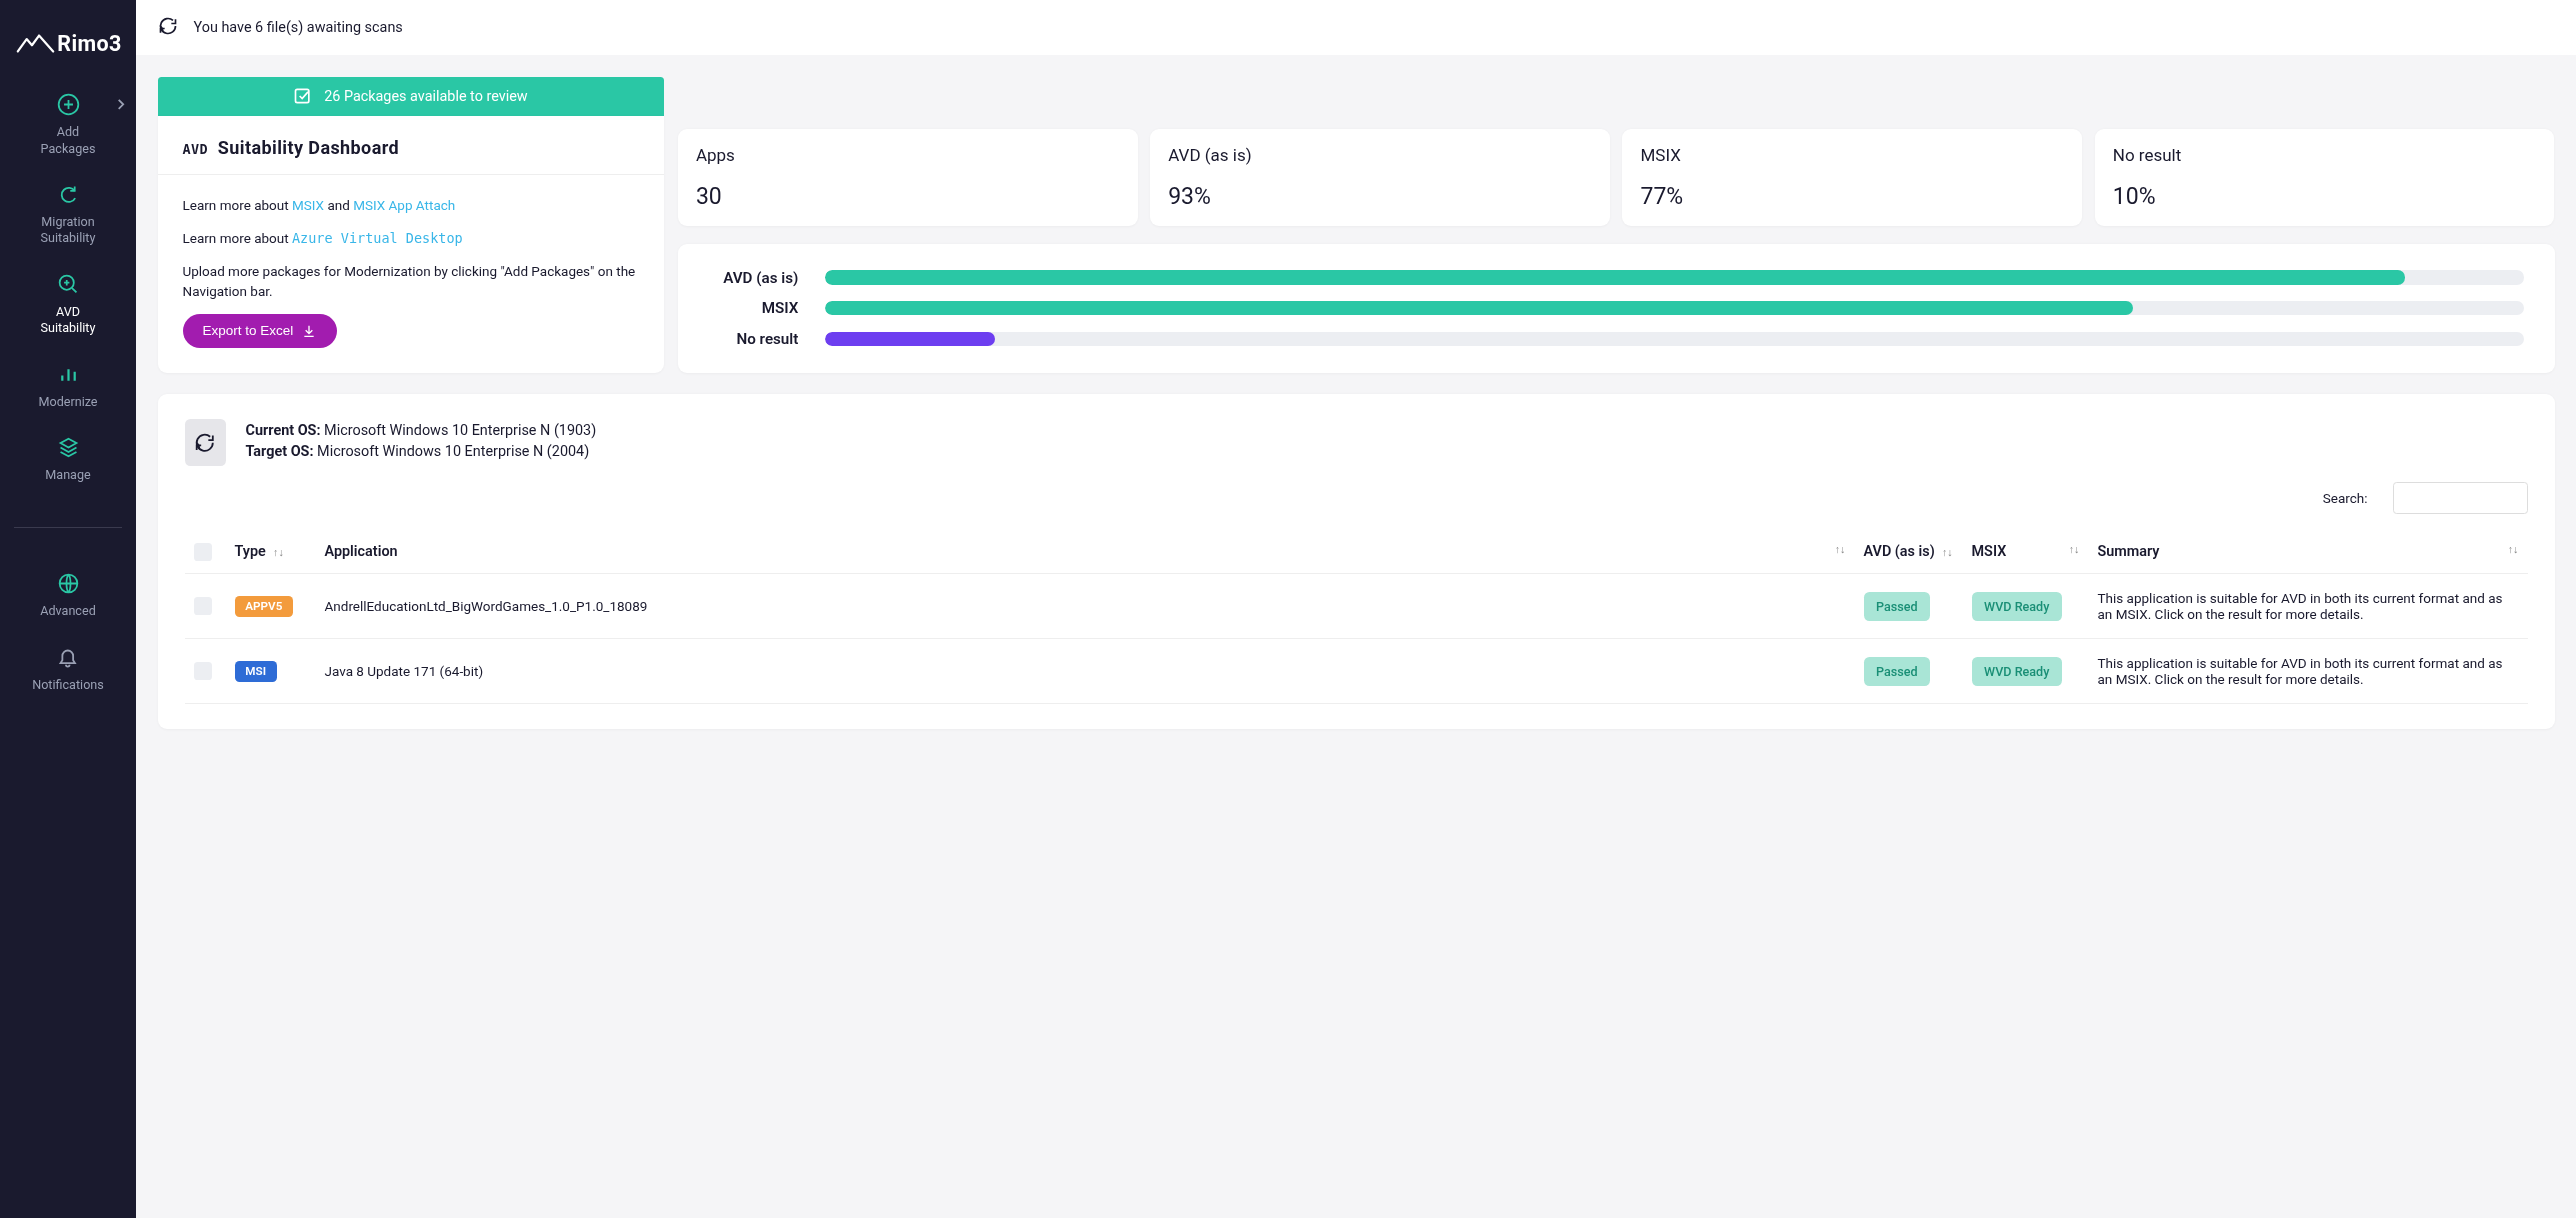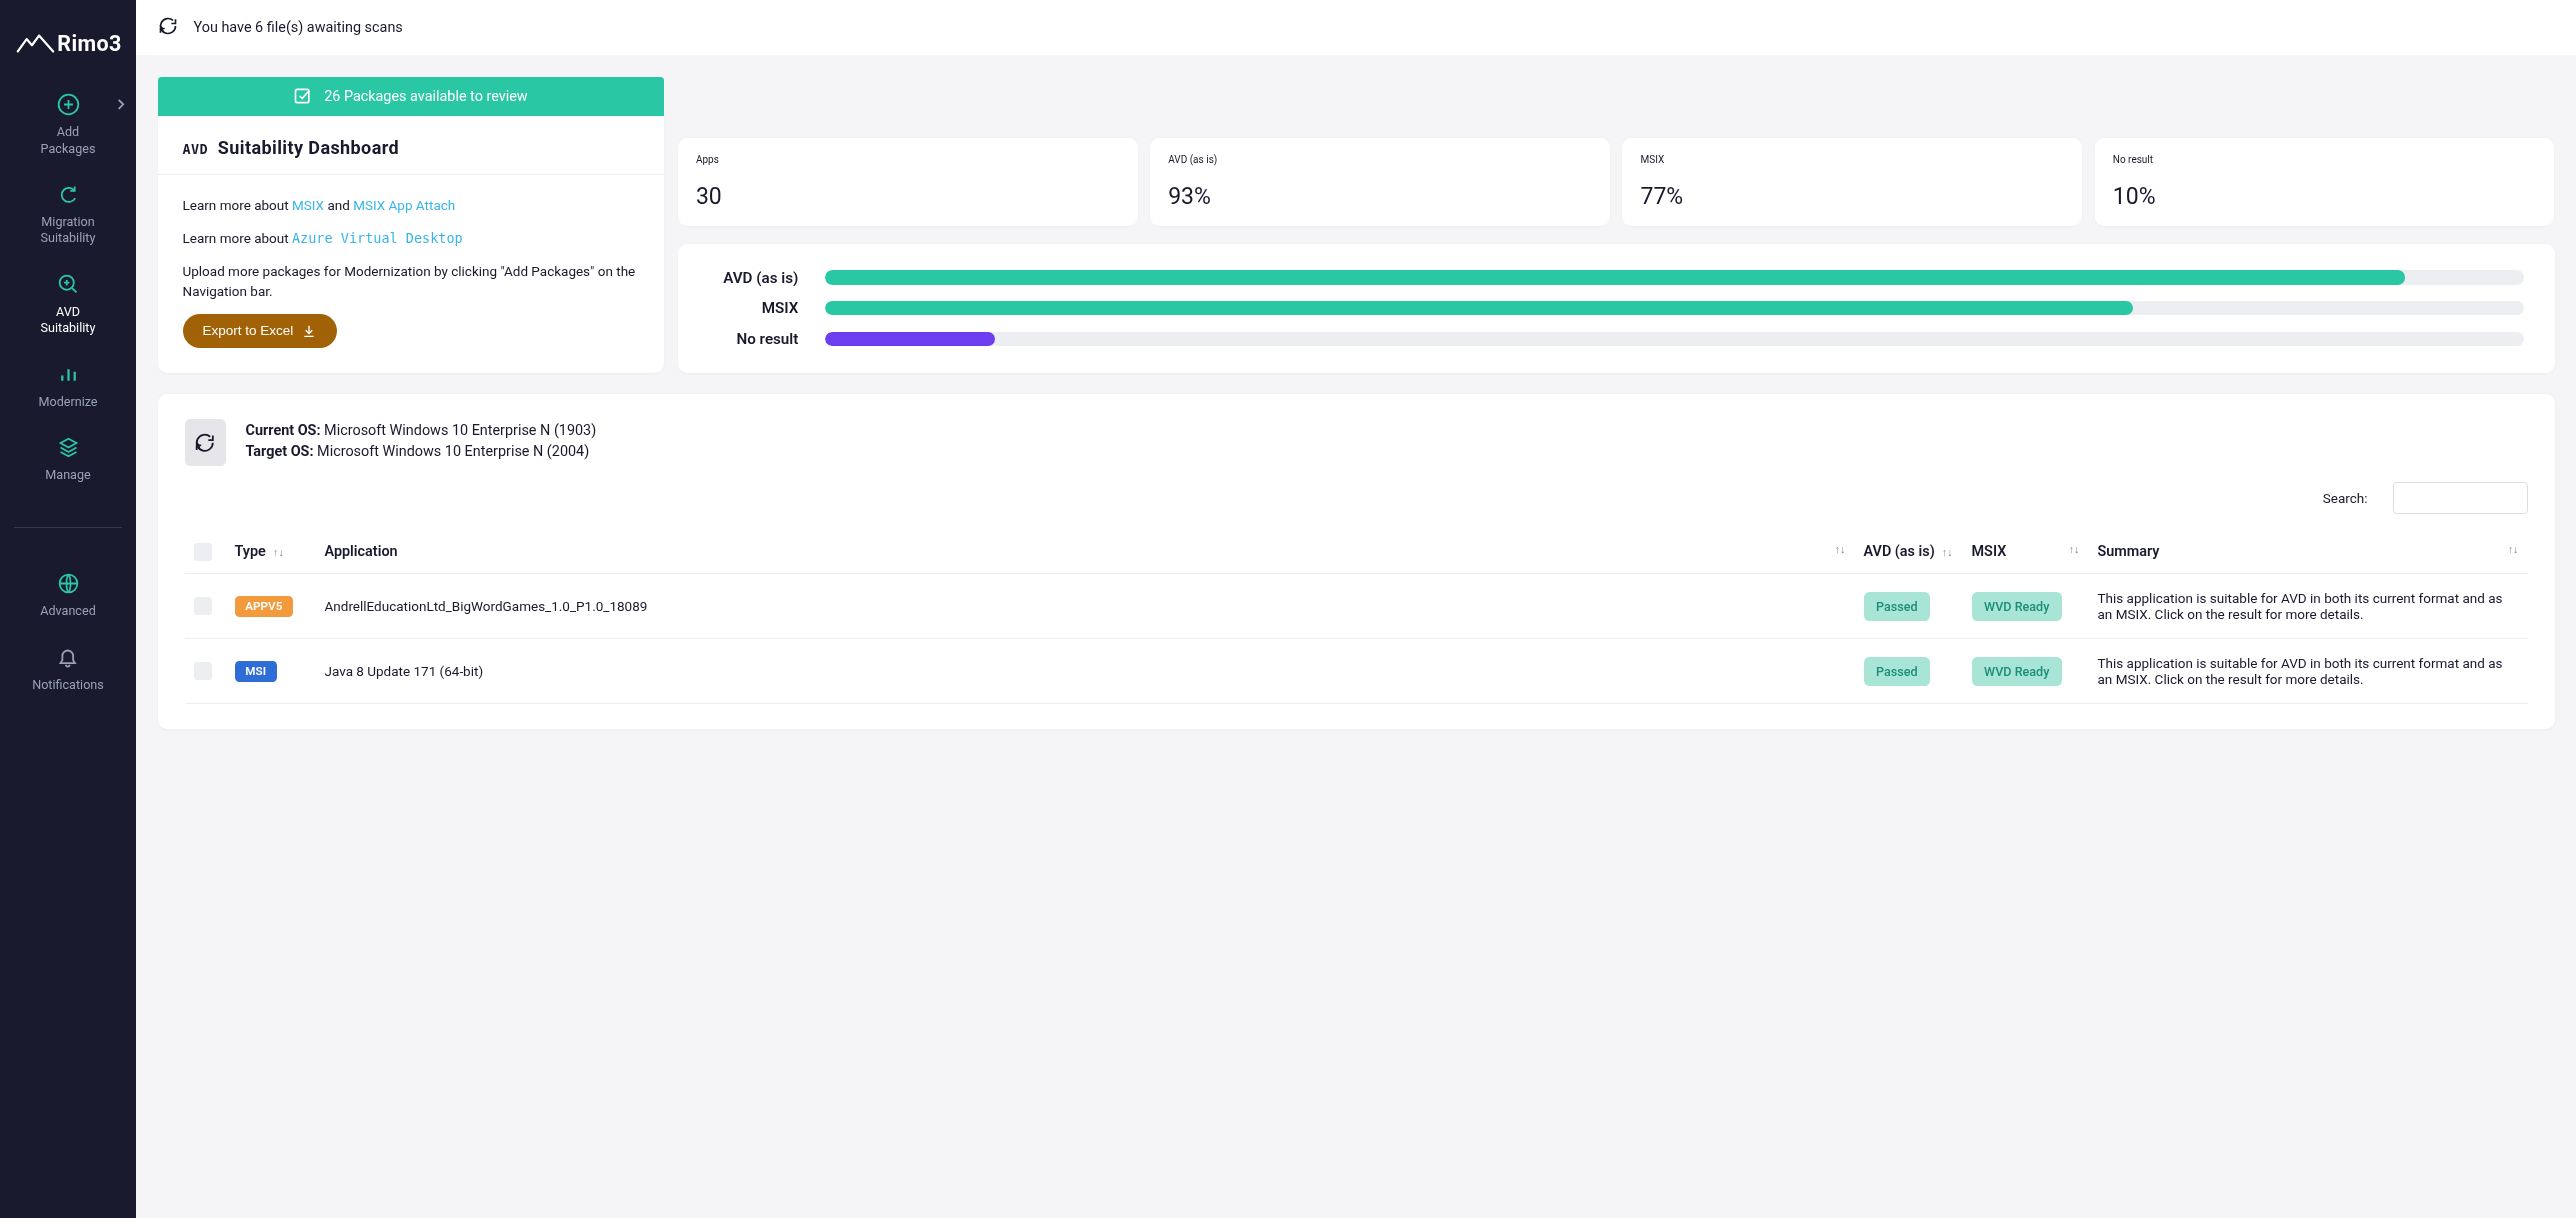--- a/index.html
+++ b/index.html
@@ -35,26 +35,26 @@
 .review-banner svg { width:20px; height:20px; }
 
 .dash-card { background:#fff; border-radius:0 0 9px 9px; box-shadow:0 0.9px 2.7px rgba(0,0,0,0.04); }
 .dash-header { padding:21.5px 25px 16px; border-bottom:0.9px solid #eee; }
 .dash-title { font-size:18px; font-weight:700; letter-spacing:0.4px; }
 .mono-sm { font-family:ui-monospace,Menlo,Consolas,monospace; font-size:13.5px; }
 .dash-body { padding:20px 25px 25px; }
 .dash-body p { margin-bottom:12.6px; font-size:13.5px; line-height:1.5; }
 .dash-body a { color:#39b6e8; text-decoration:none; }
 .azure-link { font-family:ui-monospace,Menlo,Consolas,monospace; color:#39b6e8; }
-.export-btn { display:inline-flex; align-items:center; gap:8px; background:#a16207; color:#fff; padding:9px 20px; border:none; border-radius:20px; font-size:13.5px; cursor:pointer; }
+.export-btn { display:inline-flex; align-items:center; gap:8px; background:#a21caf; color:#fff; padding:9px 20px; border:none; border-radius:20px; font-size:13.5px; cursor:pointer; }
 
 .right-col { flex:1; display:flex; flex-direction:column; gap:18px; }
 .stat-cards { display:flex; gap:12.6px; }
 .stat-card { flex:1; background:#fff; border-radius:9px; padding:16px 18px; box-shadow:0 0.9px 2.7px rgba(0,0,0,0.04); }
-.stat-label { font-size:10px; color:#1a1a2e; margin-bottom:18px; }
+.stat-label { font-size:17px; color:#1a1a2e; margin-bottom:18px; }
 .stat-value { font-size:23px; font-weight:400; }
 
 .bars-card { background:#fff; border-radius:9px; padding:25px 30.5px; box-shadow:0 0.9px 2.7px rgba(0,0,0,0.04); }
 .bar-row { display:flex; align-items:center; gap:27px; margin-bottom:12.6px; }
 .bar-row:last-child { margin-bottom:0; }
 .bar-label { width:90px; text-align:right; font-size:15.2px; font-weight:600; }
 .bar-track { flex:1; height:14.4px; background:#eceef2; border-radius:7.2px; overflow:hidden; }
 .bar-fill { height:100%; border-radius:7.2px; }
 .fill-teal { background:#2ac7a5; }
 .fill-purple { background:#6d3ef0; }

